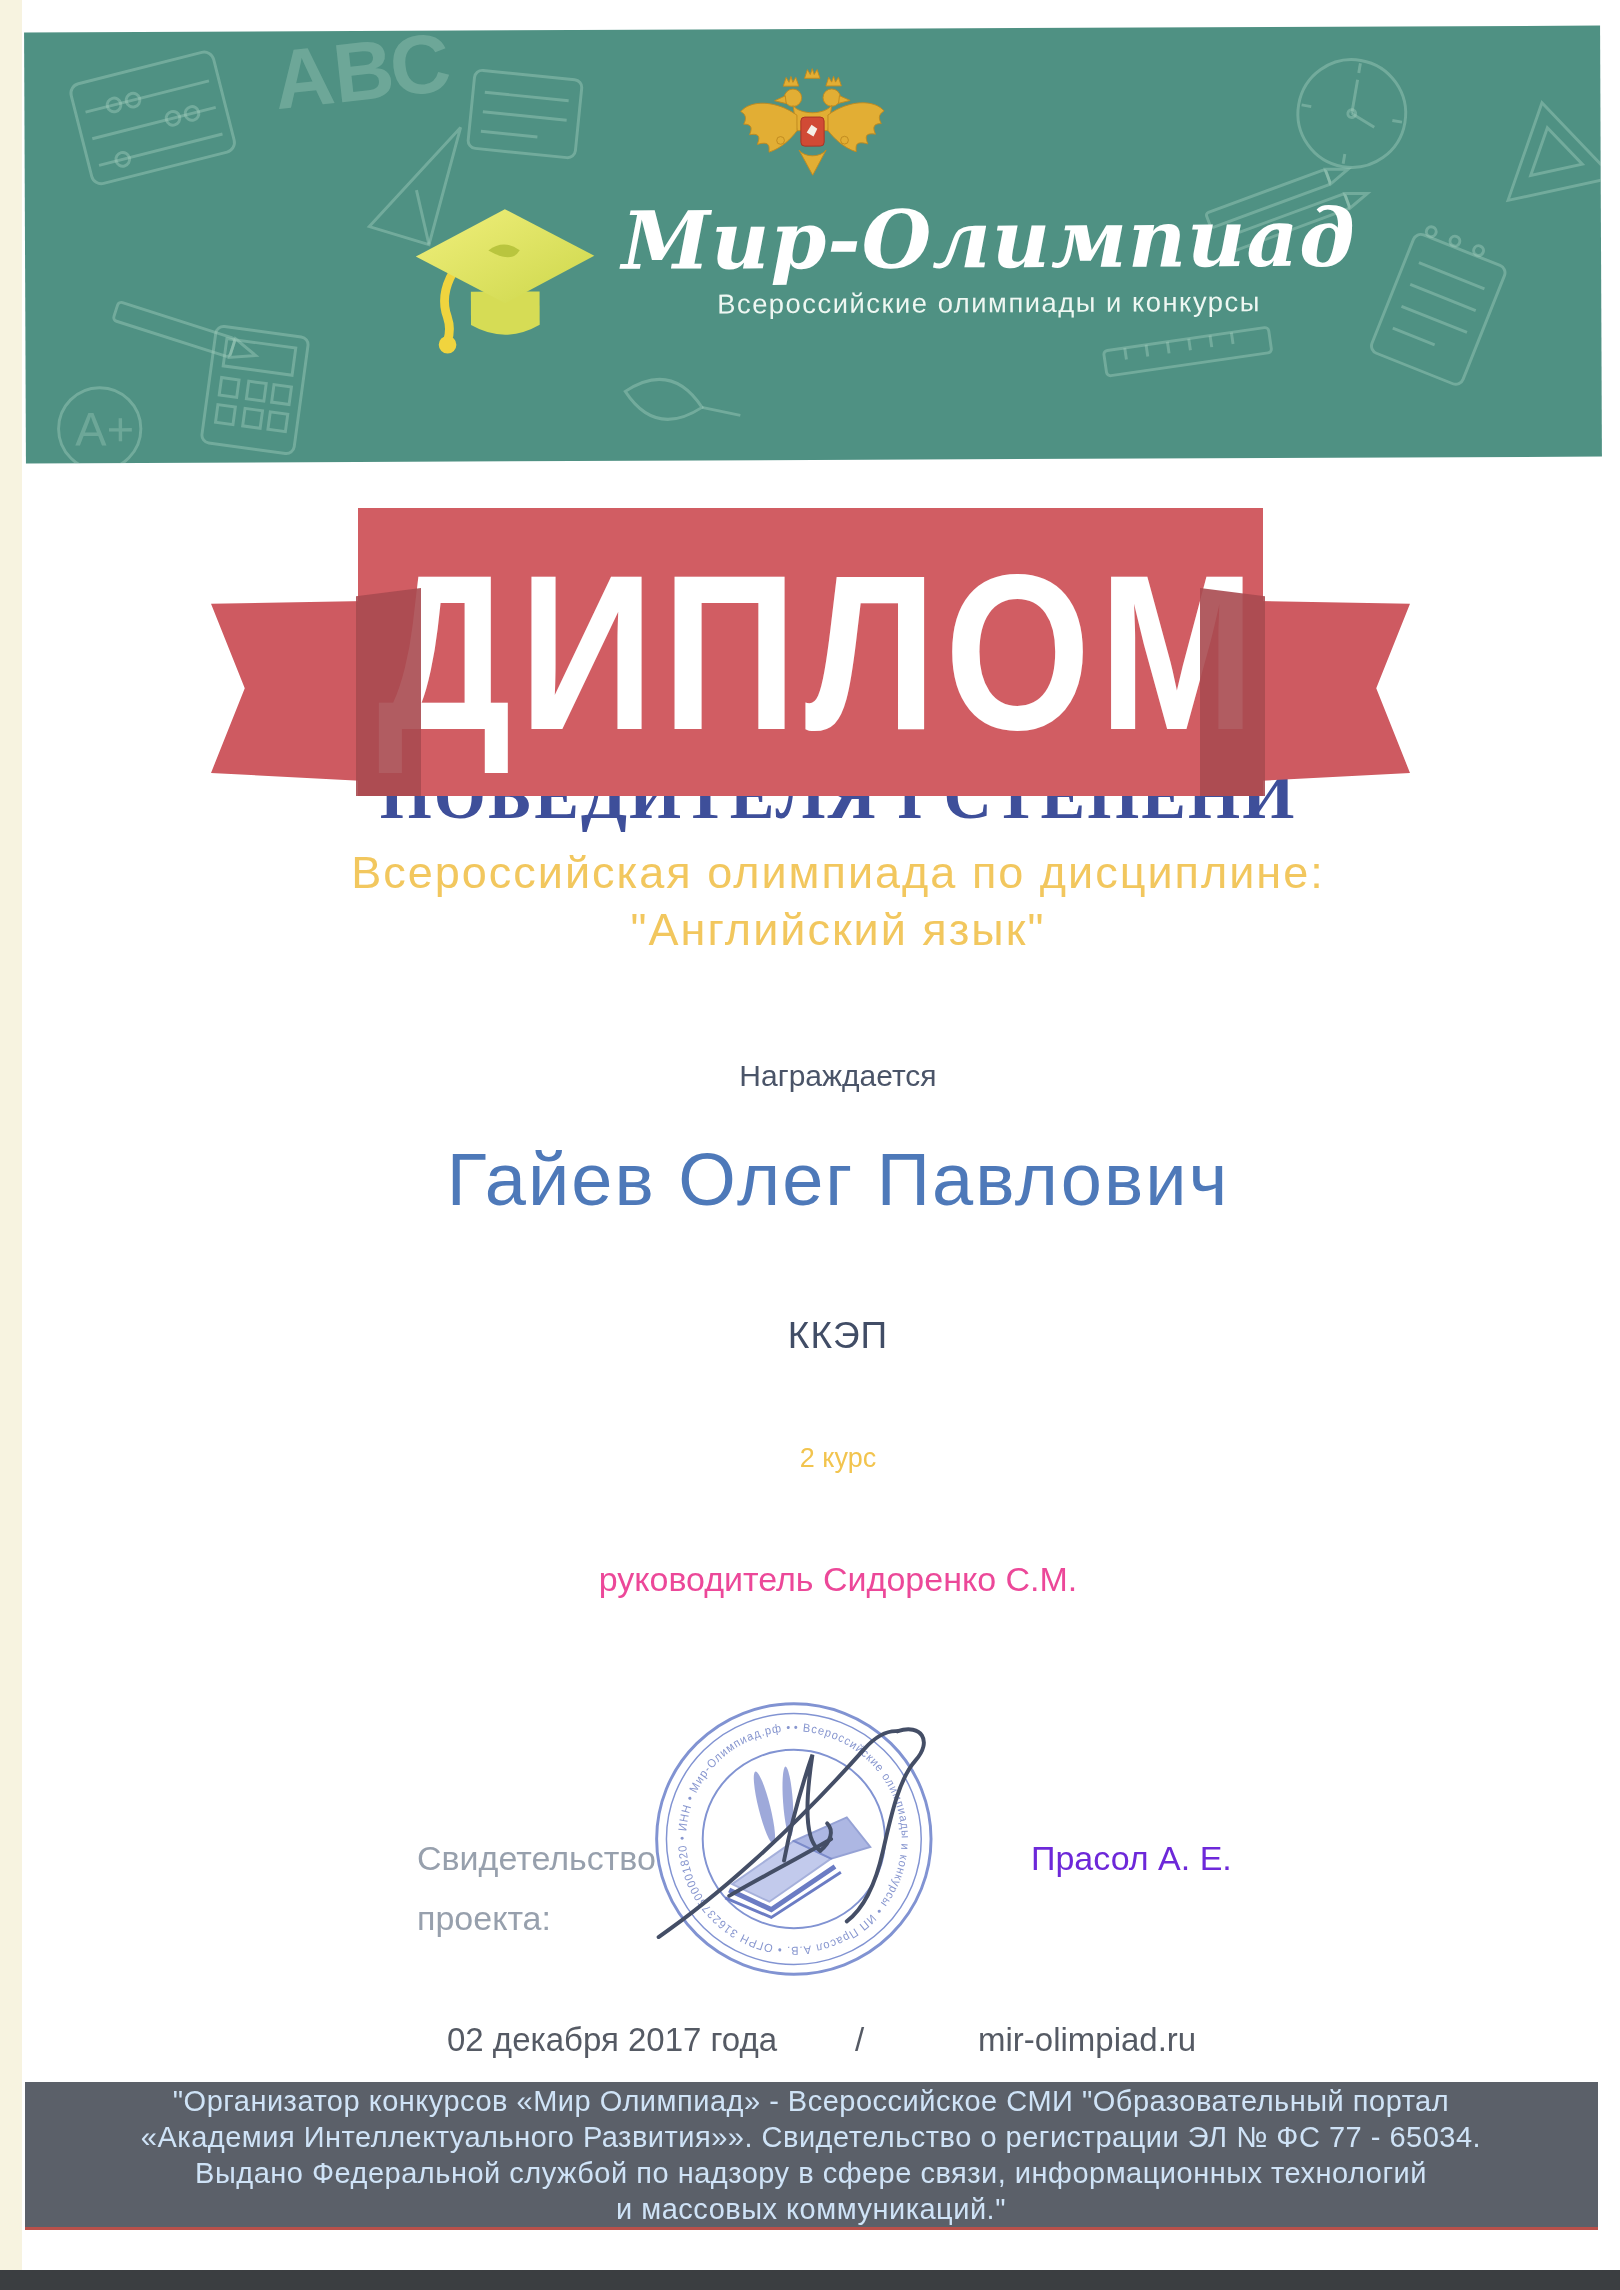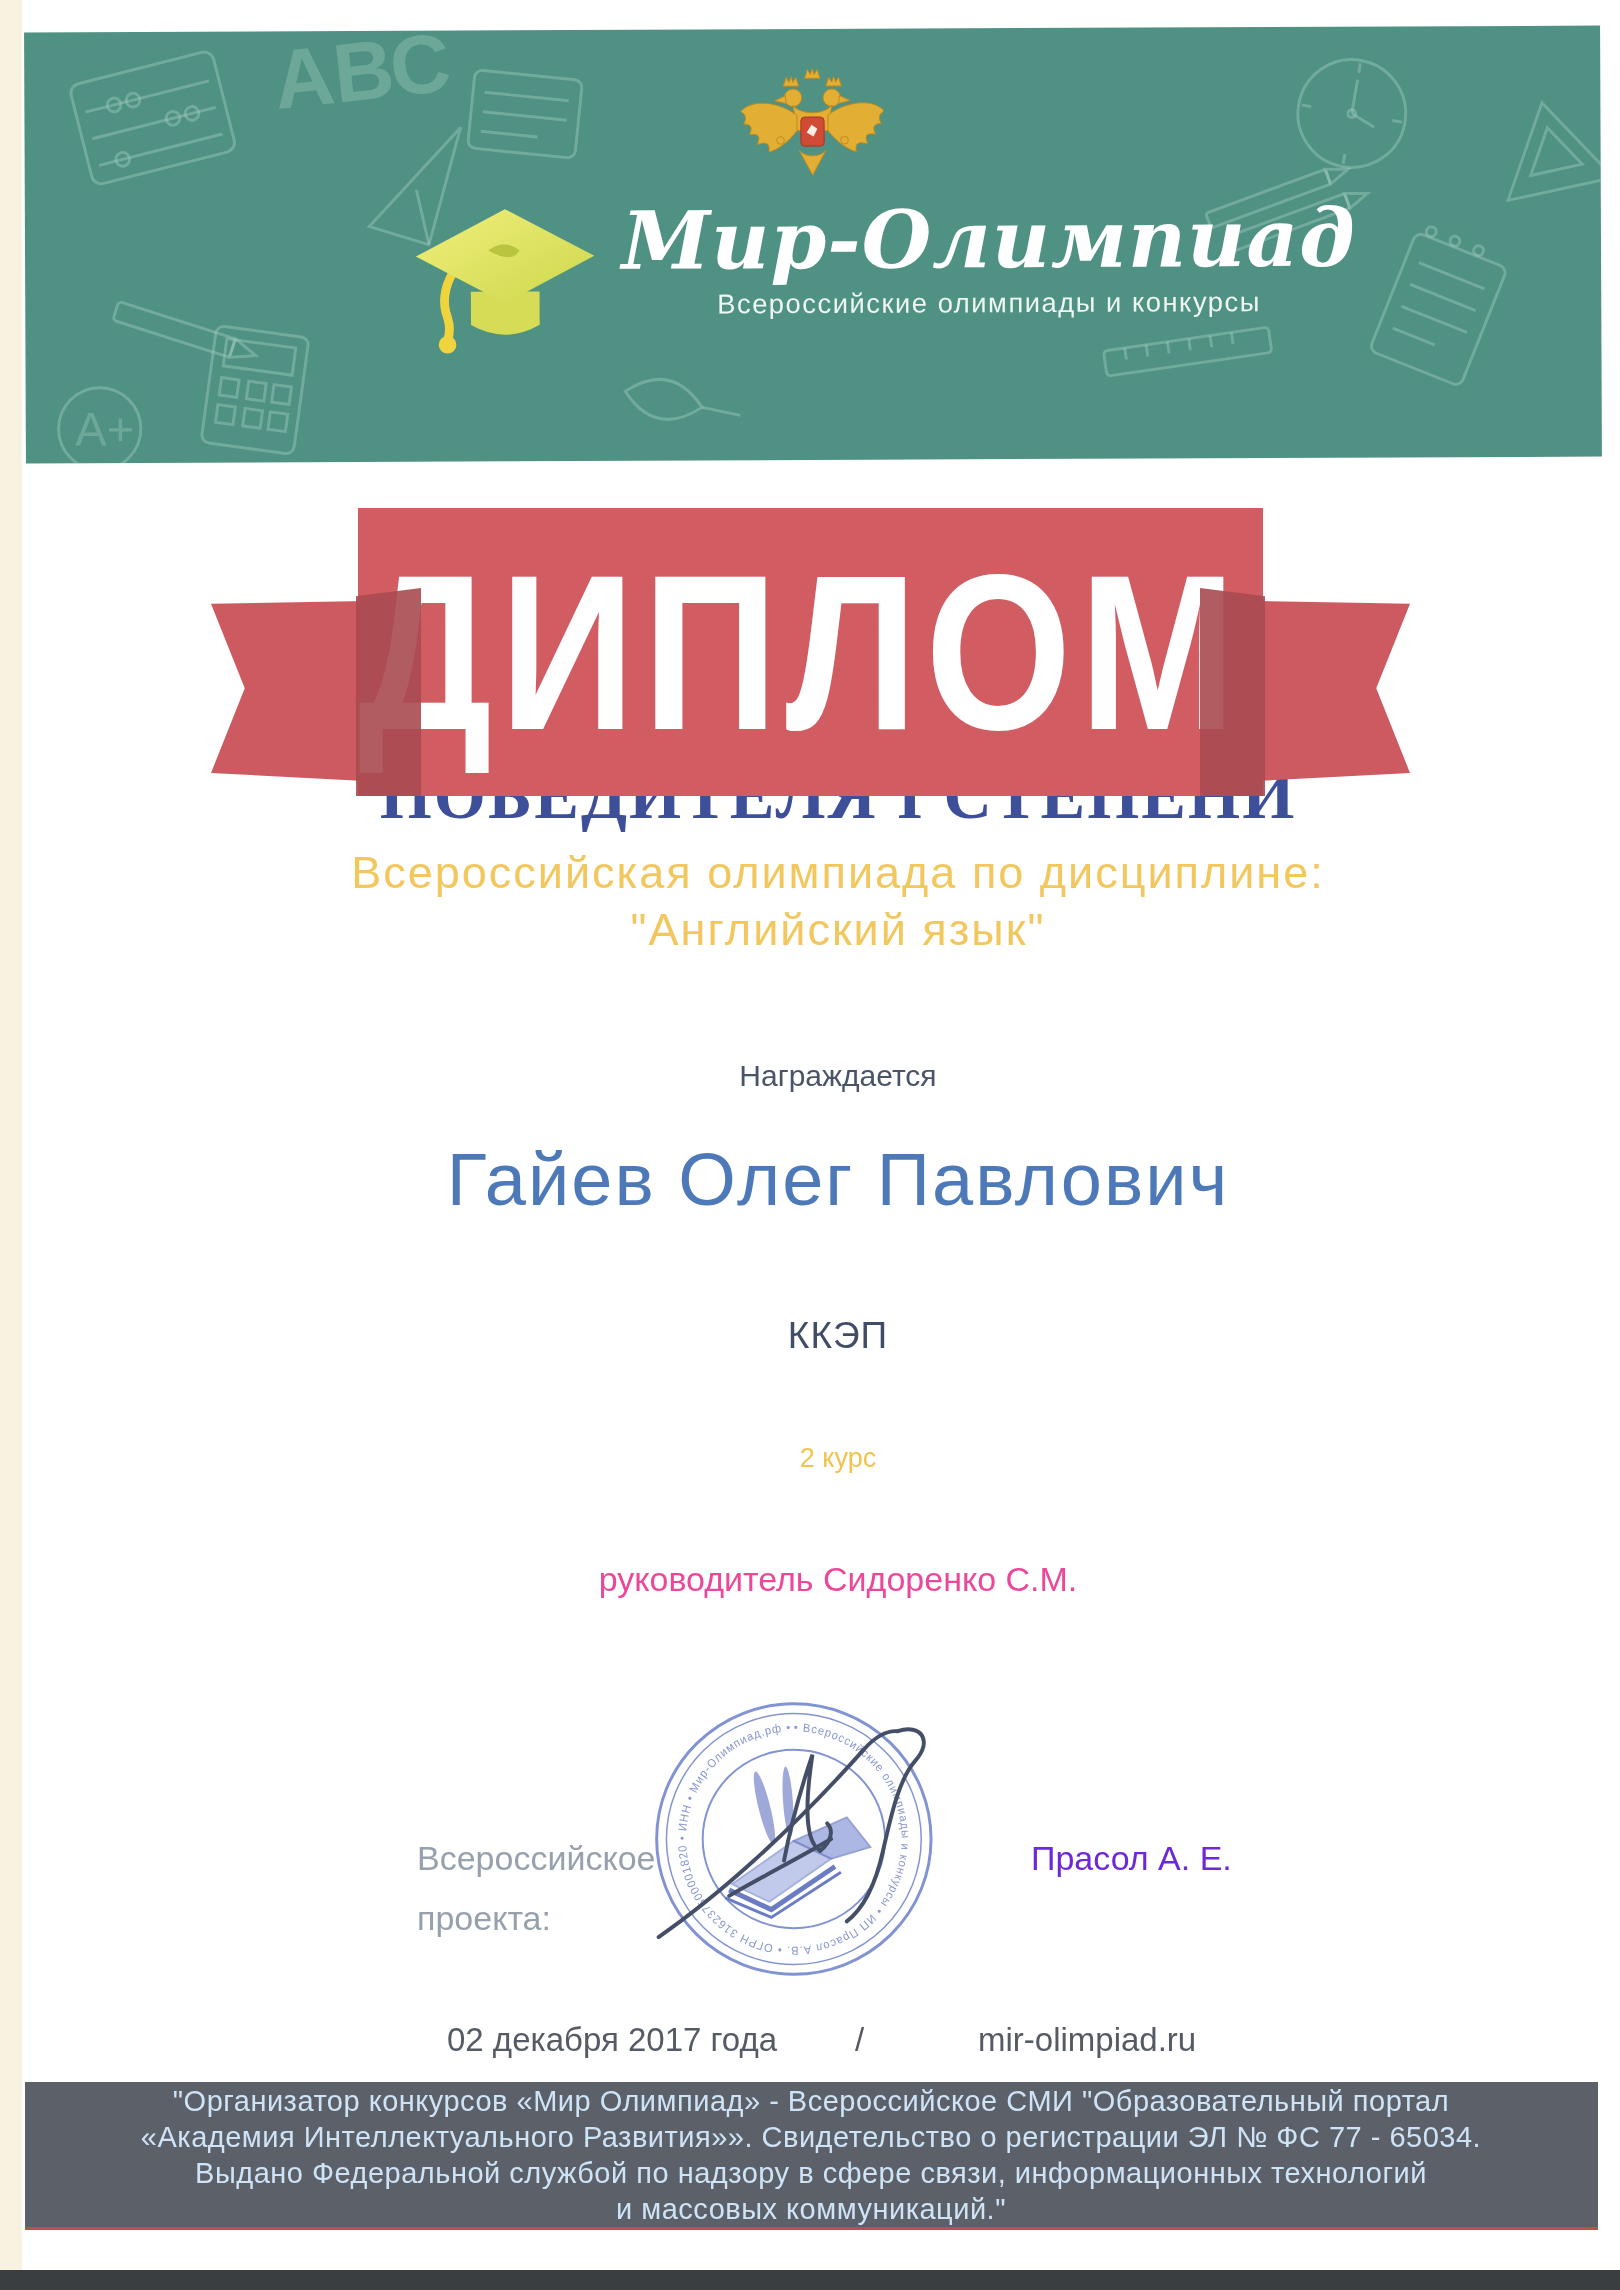--- a/index.html
+++ b/index.html
@@ -17,21 +17,21 @@
   .logo-text{margin-left:13.7px;text-align:center;}
   .logo-title{font-family:"DejaVu Serif",serif;font-style:italic;font-weight:bold;
               font-size:80px;line-height:1.15;color:#ffffff;letter-spacing:1px;}
   .logo-subtitle{margin-top:2px;font-size:27.4px;color:#eef7f2;letter-spacing:1.5px;}
 
   
   .ribbon-wing{position:absolute;width:211px;height:184px;background:#ce5a61;z-index:1;}
   .wing-left{left:211px;top:600px;clip-path:polygon(0 2%,100% 0,100% 100%,0 94%,16% 48%);}
   .wing-right{left:1199px;top:600px;clip-path:polygon(0 0,100% 2%,84% 48%,100% 94%,0 100%);}
   .ribbon-rect{position:absolute;left:358px;top:508px;width:905px;height:288px;background:#d15d63;
-               z-index:2;display:flex;align-items:center;justify-content:flex-start;}
+               z-index:2;display:flex;align-items:center;justify-content:flex-end;}
   .ribbon-fold{position:absolute;width:65px;height:208px;background:#a94a50;z-index:3;opacity:.9;}
   .fold-left{left:356px;top:588px;clip-path:polygon(0 4%,100% 0,100% 100%,0 100%);}
   .fold-right{left:1200px;top:588px;clip-path:polygon(0 0,100% 4%,100% 100%,0 100%);}
   .ribbon-title{font-weight:bold;font-size:188px;letter-spacing:7.8px;color:#ffffff;
                 transform:scaleY(1.18);line-height:1;}
 
   
   .cline{position:absolute;left:0;width:100%;text-align:center;padding-left:28px;}
   .degree{top:757px;font-family:"Liberation Serif",serif;font-weight:bold;font-size:67px;
           color:#3e4f9a;letter-spacing:2px;}
@@ -211,21 +211,21 @@
   <div class="cline degree">ПОБЕДИТЕЛЯ I СТЕПЕНИ</div>
   <div class="cline olymp-line">Всероссийская олимпиада по дисциплине:</div>
   <div class="cline subject-line">"Английский язык"</div>
   <div class="cline awarded">Награждается</div>
   <div class="cline recipient">Гайев Олег Павлович</div>
   <div class="cline institution">ККЭП</div>
   <div class="cline course">2 курс</div>
   <div class="cline supervisor">руководитель Сидоренко С.М.</div>
 
   <div class="role">
-    <div>Всероссийское</div>
+    <div>Свидетельство</div>
     <div>проекта:</div>
   </div>
 
   <div class="stamp">
     <svg viewBox="0 0 350 302" width="343" height="296" xmlns="http://www.w3.org/2000/svg">
       <g fill="none" stroke="#8193d2">
         <ellipse cx="158" cy="150" rx="140" ry="138" stroke-width="3"></ellipse>
         <ellipse cx="158" cy="150" rx="130" ry="128" stroke-width="1.5"></ellipse>
         <ellipse cx="158" cy="150" rx="93" ry="91" stroke-width="2"></ellipse>
       </g>

